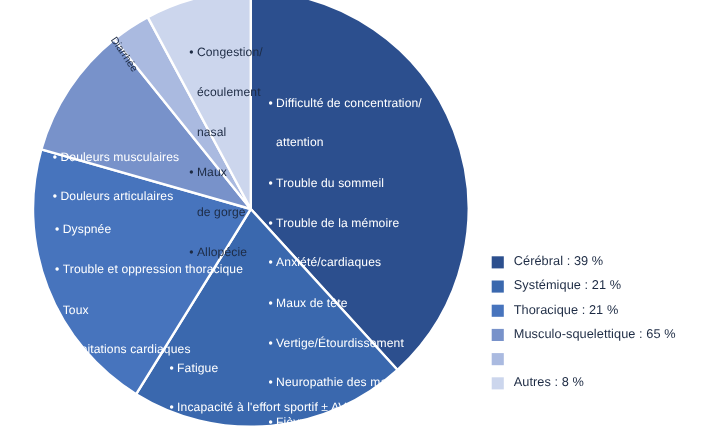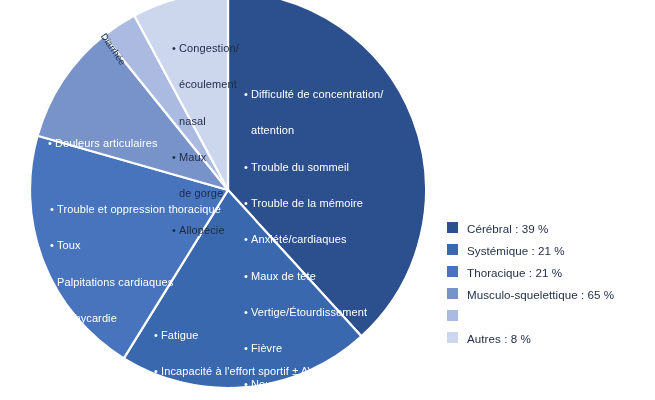--- a/index.html
+++ b/index.html
@@ -82,21 +82,21 @@
 
   
   #legend {
     position: absolute;
     left: 447px;
     top: 222px;
     width: 200px;
   }
   .legend-row {
     display: flex;
-    align-items: flex-start;
+    align-items: flex-end;
     height: 22px;
   }
   .legend-swatch {
     width: 11px;
     height: 11px;
     flex: 0 0 11px;
     margin-right: 9px;
   }
   .legend-text {
     font-size: 11.6px;
@@ -122,38 +122,40 @@
   </svg>
 
   <div class="slice-label light" id="label-cerebral">
     <span class="li">Difficulté de concentration/</span>
     <span class="li cont">attention</span>
     <span class="li">Trouble du sommeil</span>
     <span class="li">Trouble de la mémoire</span>
     <span class="li">Anxiété/cardiaques</span>
     <span class="li">Maux de tête</span>
     <span class="li">Vertige/Étourdissement</span>
+    <span class="li">Neuropathie des mains/pieds</span>
     <span class="li">Fièvre</span>
-    <span class="li">Neuropathie des mains/pieds</span>
     
   </div>
 
   <div class="slice-label light" id="label-systemique">
     <span class="li">Fatigue</span>
     <span class="li">Incapacité à l'effort sportif ± AVQ</span>
   </div>
 
   <div class="slice-label light" id="label-thoracique">
+    <span class="li">Dyspnée</span>
     <span class="li">Trouble et oppression thoracique</span>
     <span class="li">Toux</span>
     <span class="li">Palpitations cardiaques</span>
     <span class="li">Tachycardie</span>
   </div>
 
   <div class="slice-label light" id="label-musculo">
+    <span class="li">Douleurs musculaires</span>
     <span class="li">Douleurs articulaires</span>
   </div>
 
   <div id="label-abdominal">
     <span>Diarrhée</span>
   </div>
 
   <div class="slice-label dark" id="label-autres">
     <span class="li">Congestion/</span>
     <span class="li cont">écoulement</span>

